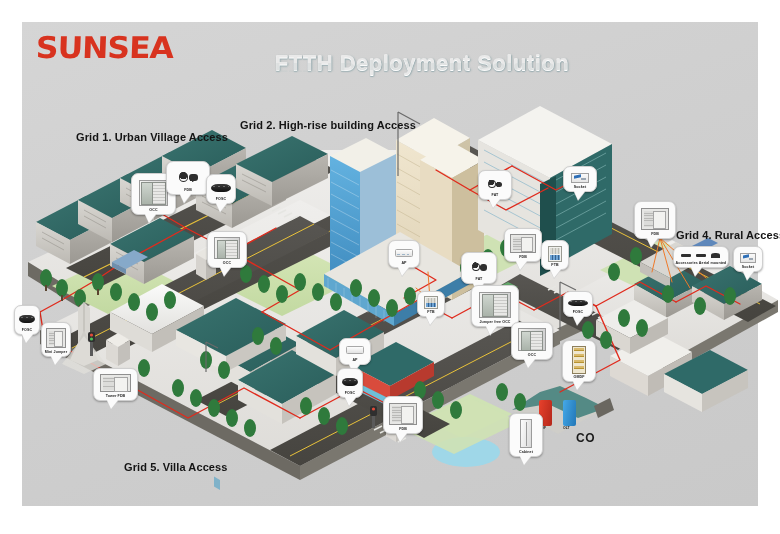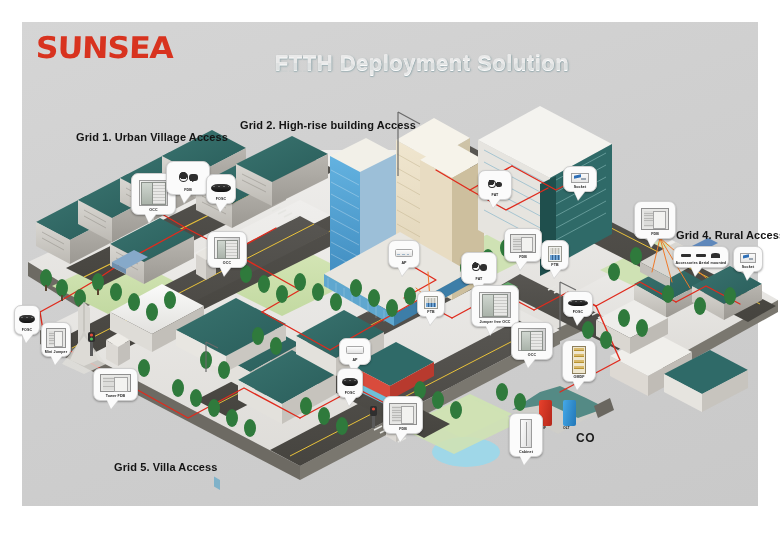--- a/index.html
+++ b/index.html
@@ -557,21 +557,21 @@
       <circle cx="373.5" cy="409" r="1.6" fill="#e24b3a"></circle>
     </g>
   </svg>
 
   <div class="tank" style="left:539px;top:400px;width:13px;height:26px;background:linear-gradient(100deg,#e8412c,#b5281a);"></div>
   <div class="tank" style="left:563px;top:400px;width:13px;height:26px;background:linear-gradient(100deg,#45a9e8,#2277b8);"></div>
 
   <div class="glabel" style="left:76px;top:131px">Grid 1. Urban Village Access</div>
   <div class="glabel" style="left:240px;top:119px">Grid 2. High-rise building Access</div>
   <div class="glabel" style="left:676px;top:229px">Grid 4. Rural Access</div>
-  <div class="glabel" style="left:114px;top:461px">Grid 5. Villa Access</div>
+  <div class="glabel" style="left:124px;top:461px">Grid 5. Villa Access</div>
 
   <div class="colbl" style="left:576px;top:431px">CO</div>
   <div class="minilbl" style="left:536px;top:426px">OMDF</div>
   <div class="minilbl" style="left:563px;top:426px">OLT</div>
 
   <div id="callout-layer">
       <div class="callout" style="left: 131px; top: 173px; width: 45px; height: 42px;">
         <div class="pic">
           <div class="cab"></div>
         </div>

